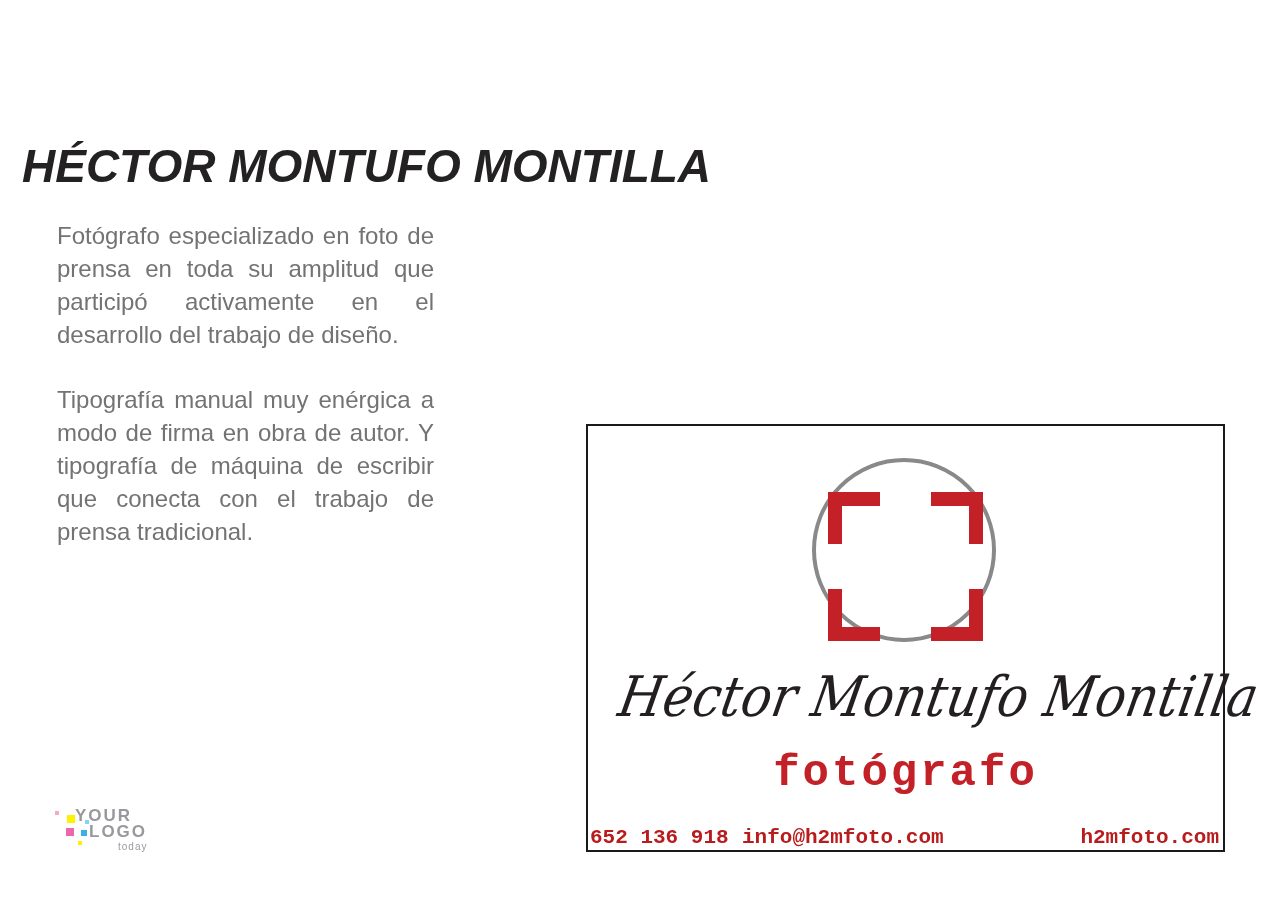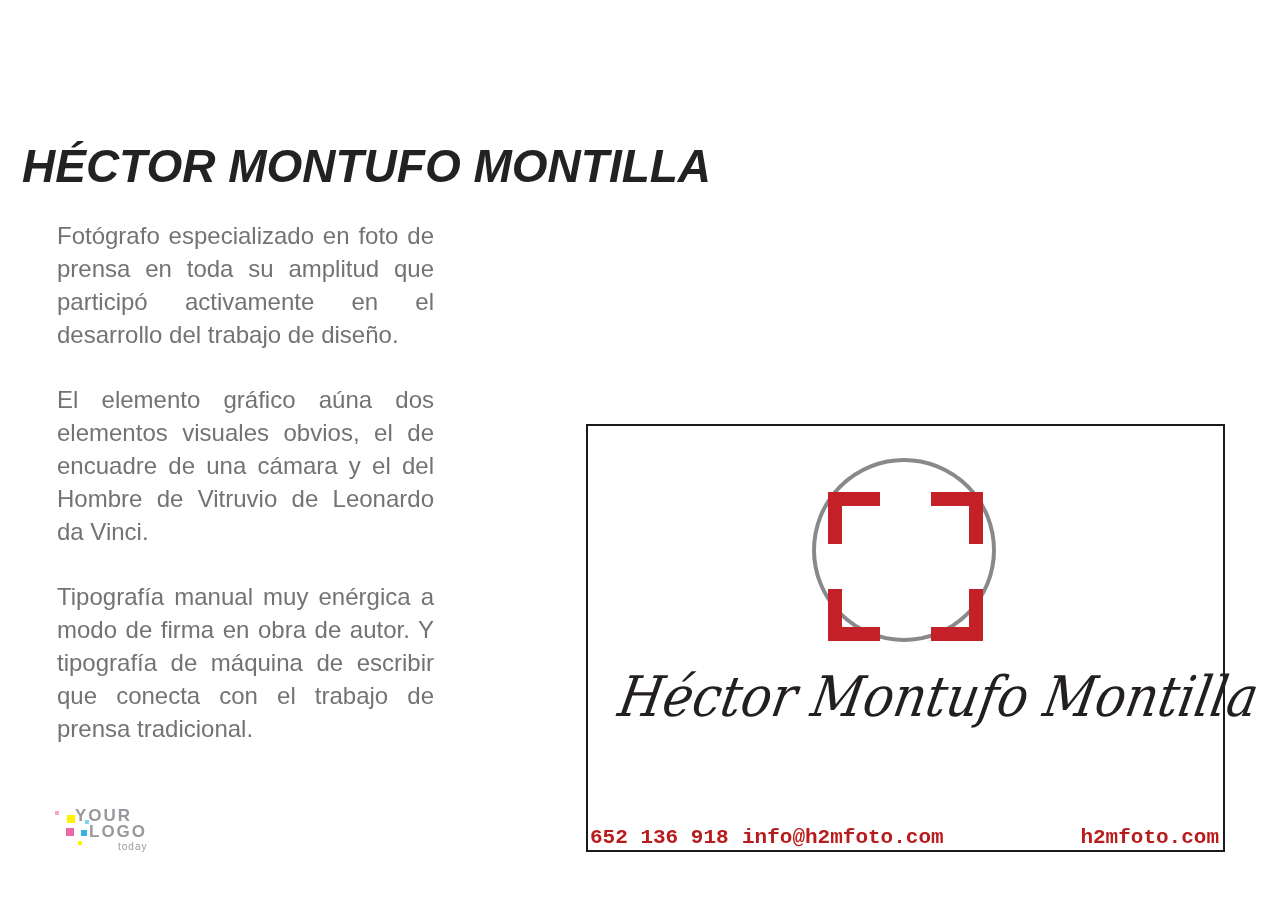--- a/index.html
+++ b/index.html
@@ -128,21 +128,20 @@
 </style>
 </head>
 <body>
 
 <div class="page">
 
   <h1 class="title">HÉCTOR MONTUFO MONTILLA</h1>
 
   <div class="desc-col">
     <p>Fotógrafo especializado en foto de prensa en toda su amplitud que participó activamente en el desarrollo del trabajo de diseño.</p>
-    <p>El elemento gráfico aúna dos elementos visuales obvios, el de encuadre de una cámara y el del Hombre de Vitruvio de Leonardo da Vinci.</p>
     <p>Tipografía manual muy enérgica a modo de firma en obra de autor. Y tipografía de máquina de escribir que conecta con el trabajo de prensa tradicional.</p>
   </div>
 
   <div class="brandmark">
     <svg class="squares-svg" width="44" height="50" viewBox="0 0 44 50">
       <rect x="3" y="7" width="4" height="4" fill="#f7a8c9"></rect>
       <rect x="15" y="11" width="8" height="8" fill="#fff200"></rect>
       <rect x="33" y="16" width="4" height="4" fill="#7fd6f2"></rect>
       <rect x="14" y="24" width="8" height="8" fill="#ee67a8"></rect>
       <rect x="29" y="26" width="6" height="6" fill="#38b1e7"></rect>
@@ -158,20 +157,21 @@
     <svg class="viewfinder-svg" width="633" height="422" viewBox="0 0 633 422">
       <circle cx="316" cy="124" r="90" fill="none" stroke-width="4" stroke="#87898b"></circle>
       <path d="M240,66 h52 v14 h-38 v38 h-14 Z" fill="#c32127"></path>
       <path d="M343,66 h52 v52 h-14 v-38 h-38 Z" fill="#c32127"></path>
       <path d="M240,163 h14 v38 h38 v14 h-52 Z" fill="#c32127"></path>
       <path d="M381,163 h14 v52 h-52 v-14 h38 Z" fill="#c32127"></path>
     </svg>
 
     <div class="signature">Héctor Montufo Montilla</div>
 
+    <div class="role">fotógrafo</div>
 
     <div class="contacts">
       <span class="contact-phone">652 136 918</span>
       <span class="contact-email">info@h2mfoto.com</span>
       <span class="contact-website">h2mfoto.com</span>
     </div>
 
   </div>
 </div>
 

